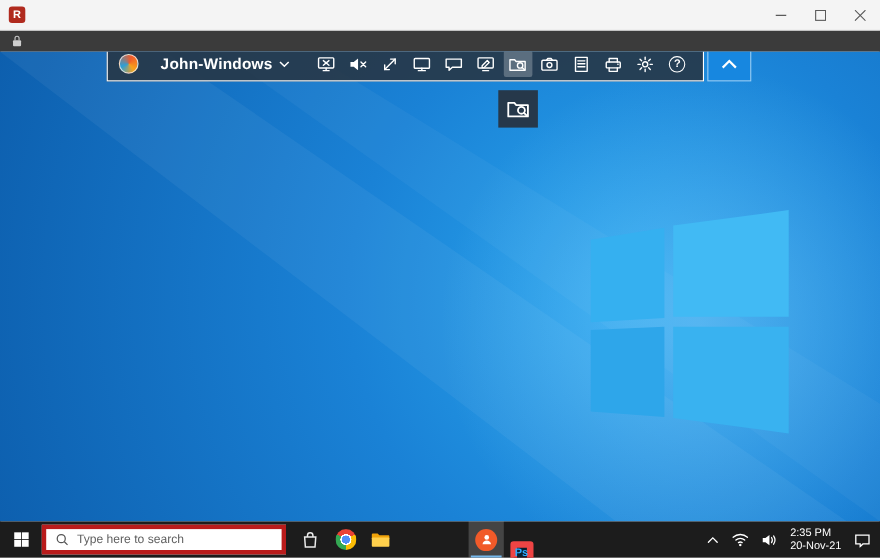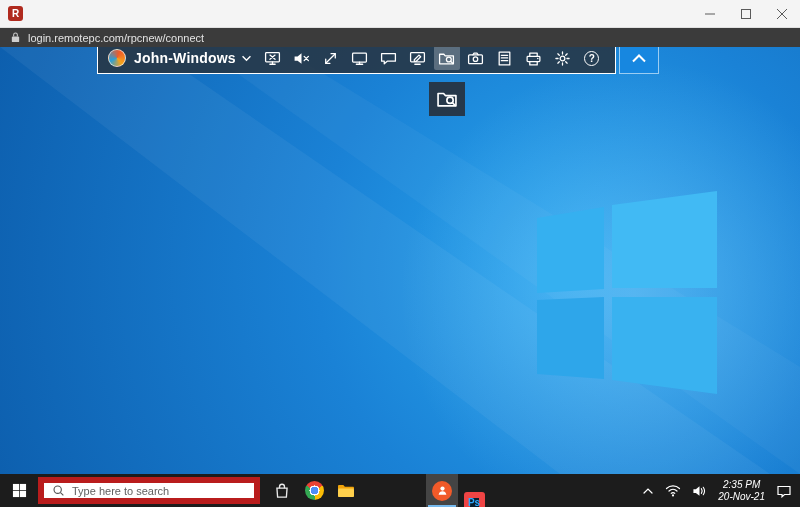--- a/index.html
+++ b/index.html
@@ -26,21 +26,21 @@
   .desktop { position:absolute; top:47px; left:0; right:0; bottom:33px; overflow:hidden;
     background: radial-gradient(circle at 72% 52%, #2aa7ef 0%, #1a82d6 42%, #0d5fae 100%); }
   .wallpaper { position:absolute; inset:0; width:100%; height:100%; }
 
   .desktop-icons { position:absolute; top:8px; left:6px; display:flex; flex-direction:column; }
   .dicon { width:64px; display:flex; flex-direction:column; align-items:center; gap:3px;
     margin-bottom:16px; color:#fff; font-size:10px; text-shadow:0 1px 2px rgba(0,0,0,.75); text-align:center; }
 
   
   .vtoolbar { position:absolute; top:-5px; left:97px; display:flex; align-items:stretch; z-index:30; }
-  .tb-main { display:flex; align-items:center; gap:8px; background:rgba(39,52,66,.88);
+  .tb-main { display:flex; align-items:center; gap:20px; background:rgba(39,52,66,.88);
     border:1px solid #fff; height:32px; padding:0 10px; }
   .tb-logo { width:18px; height:18px; border-radius:50%;
     background:conic-gradient(from 20deg,#ef5a2a,#f7a31b 120deg,#2a9fd8 230deg,#ef5a2a);
     border:1px solid rgba(255,255,255,.7); }
   .tb-host { color:#fff; font-size:14px; font-weight:bold; letter-spacing:.2px; display:flex; align-items:center; gap:5px; }
   .tb-host svg { stroke:#fff; stroke-width:1.6; fill:none; }
   .tb-icons { display:flex; gap:3px; align-items:center; }
   .ti { width:26px; height:24px; display:flex; align-items:center; justify-content:center; border-radius:2px; position:relative; }
   .ti svg { stroke:#fff; stroke-width:1.2; fill:none; stroke-linecap:round; stroke-linejoin:round; width:17px; height:17px; }
   .ti .f { fill:#fff; stroke:none; }
@@ -52,21 +52,21 @@
   .tb-collapse svg { stroke:#fff; stroke-width:2; fill:none; width:18px; }
   .flyout { position:absolute; top:36px; left:50%; transform:translateX(-50%);
     width:36px; height:34px; background:rgba(39,52,66,.95); display:flex; align-items:center; justify-content:center; }
   .flyout svg { width:22px; height:22px; stroke:#fff; stroke-width:1.2; fill:none; stroke-linecap:round; }
 
   
   .taskbar { position:absolute; left:0; right:0; bottom:0; height:33px; background:#1c1c1c;
     display:flex; align-items:center; z-index:40; }
   .start-btn { width:38px; height:100%; display:flex; align-items:center; justify-content:center; }
   .start-btn svg { width:15px; height:15px; fill:#fff; }
-  .search-box { width:222px; height:27px; background:#fff; border:6px solid #b91c1c;
+  .search-box { width:222px; height:27px; background:#fff; border:4px solid #b91c1c;
     display:flex; align-items:center; gap:7px; padding:0 8px; }
   .search-box svg { width:13px; height:13px; stroke:#555; fill:none; stroke-width:1.4; flex:none; }
   .search-box input { border:none; outline:none; width:100%; font-size:11px;
     font-family:"Liberation Sans", sans-serif; background:transparent; color:#222; }
   .search-box input::placeholder { color:#5f5f5f; }
   .task-icons { display:flex; align-items:center; margin-left:6px; height:100%; }
   .task-icon { width:32px; height:100%; display:flex; align-items:center; justify-content:center; position:relative; }
   .task-icon svg { width:18px; height:18px; }
   .task-icon.outline svg { stroke:#eaeaea; fill:none; stroke-width:1.2; }
   .task-icon.active { background:rgba(255,255,255,.18); }
@@ -78,21 +78,21 @@
       conic-gradient(from -60deg, #ea4335 0 120deg, #fbbc05 120deg 240deg, #34a853 240deg 360deg); }
   .rpc-ball { width:20px; height:20px; border-radius:50%; background:#f15a29;
     display:flex; align-items:center; justify-content:center; }
   .rpc-ball svg { width:13px; height:13px; }
   .ps-tile { width:21px; height:21px; background:#0a1e2e; border:6px solid #ef4444; border-radius:3px;
     color:#2ea9ff; font-size:10px; font-weight:bold; display:flex; align-items:center; justify-content:center;margin-top:24px; }
   .tray { margin-left:auto; display:flex; align-items:center; gap:11px; padding-right:8px; height:100%; }
   .tray-icon { display:flex; align-items:center; justify-content:center; }
   .tray-icon svg { stroke:#fff; fill:none; stroke-width:1.2; stroke-linecap:round; }
   .tray-icon .f { fill:#fff; stroke:none; }
-  .clock { color:#fff; font-size:10px; line-height:11.5px; text-align:center;font-style:italic; }
+  .clock { color:#fff; font-size:10px; line-height:11.5px; text-align:left; }
 </style>
 </head>
 <body>
 
 <div class="titlebar">
   <div class="favicon">R</div>
   <div class="win-controls">
     <div class="win-btn">
       <svg width="10" height="10" viewBox="0 0 10 10">
           <path d="M0 5h10"></path>
@@ -109,21 +109,20 @@
         </svg>
     </div>
   </div>
 </div>
 
 <div class="urlbar">
   <svg width="11" height="13" viewBox="0 0 12 14">
     <path d="M4 6V4a2 2 0 0 1 4 0v2"></path>
       <rect class="lf" x="2" y="6" width="8" height="6" rx="1"></rect>
   </svg>
-  <div class="url-text">login.remotepc.com/rpcnew/connect</div>
 </div>
 
 <div class="desktop">
 
   <svg class="wallpaper" viewBox="0 0 800 427" preserveAspectRatio="none">
     <defs>
       <radialGradient id="glow" cx="50%" cy="50%" r="50%">
         <stop offset="0%" stop-color="rgba(150,215,255,0.38)"></stop>
         <stop offset="100%" stop-color="rgba(150,215,255,0)"></stop>
       </radialGradient>

